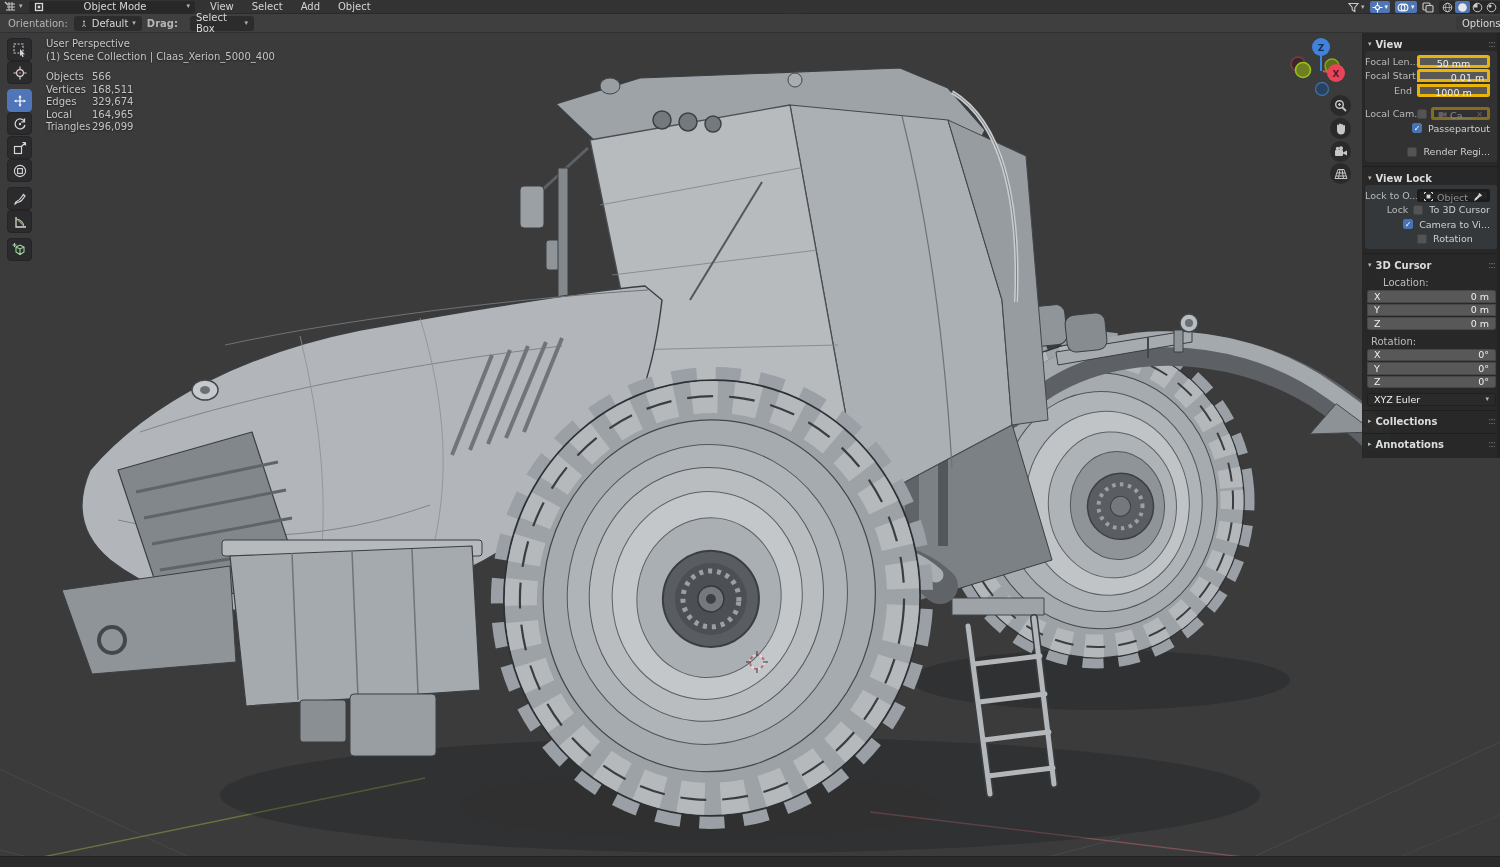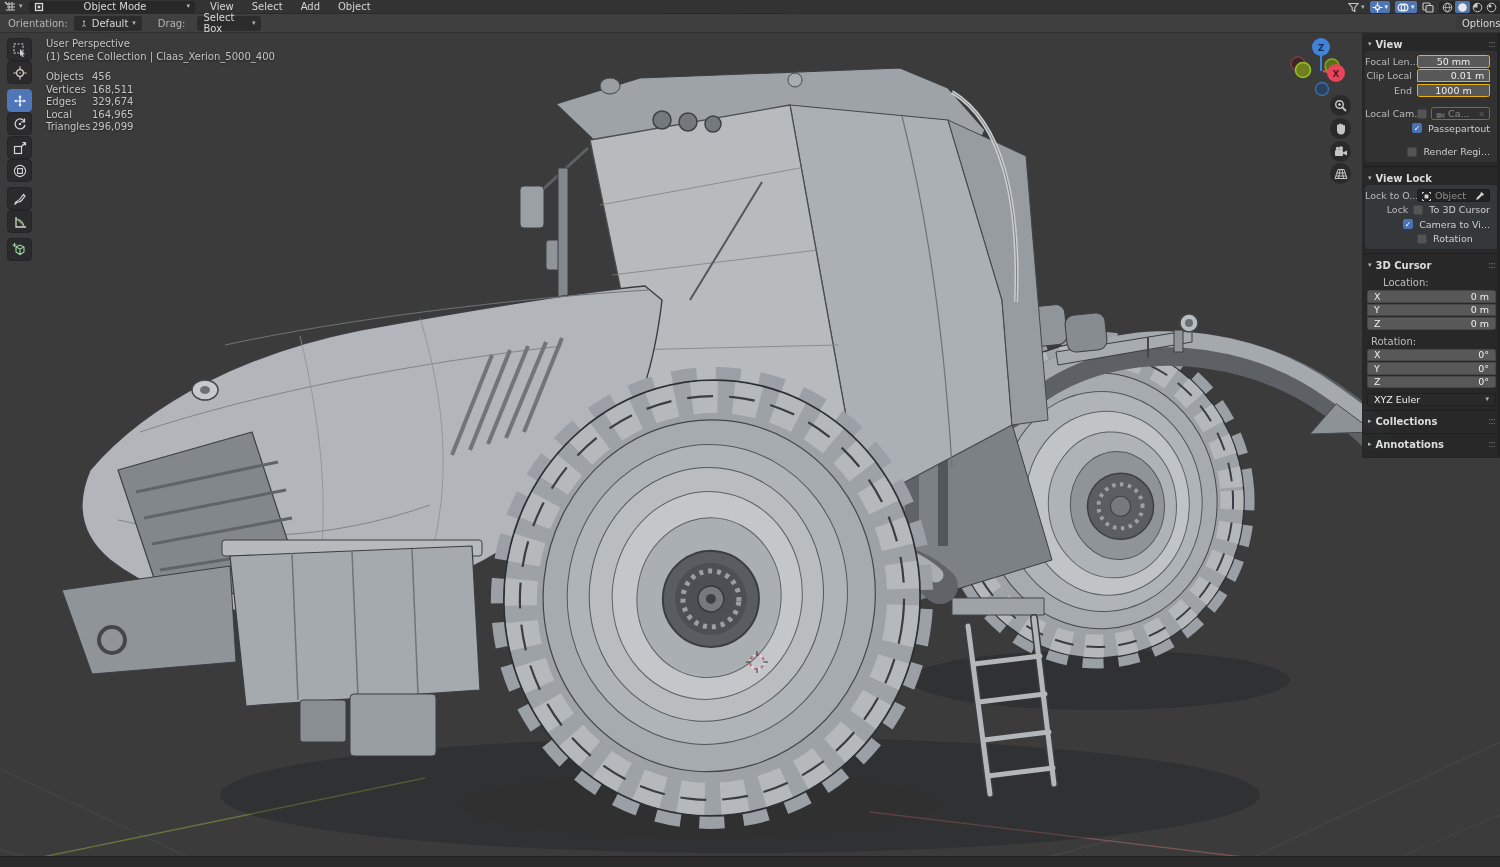--- a/index.html
+++ b/index.html
@@ -27,22 +27,22 @@
   
   .ovtext{color:#c5c5c5;line-height:12.5px;white-space:nowrap;text-shadow:0 1px 2px rgba(0,0,0,.5);}
   .statlbl{display:inline-block;width:46px;}
   
   #sidebar{left:1362px;top:33px;width:138px;height:425px;background:rgba(40,40,40,.96);
            border-left:1px solid #272727;}
   .sec-head{display:flex;align-items:center;gap:4px;color:#dcdcdc;height:14px;padding:0 5px;}
   .gripdots{margin-left:auto;color:#6f6f6f;font-size:8px;letter-spacing:-1px;}
   .prow{display:flex;align-items:center;height:13px;margin:1.5px 0 0 0;padding-right:8px;}
   .plbl{width:52px;text-align:right;color:#b9b9b9;padding-right:5px;white-space:nowrap;overflow:hidden;font-size:9.5px;}
-  .pfield{flex:1;background:#585858;border:1px solid #eab308;border-radius:2.5px;height:13px;
-          display:flex;align-items:flex-end;justify-content:center;color:#eeeeee;font-size:9.5px;}
+  .pfield{flex:1;background:#585858;border:3px solid #eab308;border-radius:2.5px;height:13px;
+          display:flex;align-items:flex-start;justify-content:center;color:#eeeeee;font-size:9.5px;}
   .vfield{display:flex;align-items:center;background:#585858;border:1px solid #474747;border-radius:2.5px;
           height:12.5px;margin:1px 4px 0 4px;padding:0 6px;color:#efefef;font-size:9.5px;}
   .chk{width:10px;height:10px;border-radius:2px;background:#545454;border:1px solid #434343;
        display:flex;align-items:center;justify-content:center;font-size:8px;color:#fff;flex:none;}
   .chk.on{background:#4772b3;border-color:#4772b3;}
   .chklbl{margin-left:6px;color:#cfcfcf;font-size:9.5px;white-space:nowrap;}
   .divline{height:1px;background:#1f1f1f;margin:4px 0;}
   .subbox{background:#323232;border-radius:4px;margin:0 2px;padding:2px 0 4px 0;}
   
   .navbtn{position:absolute;width:21px;height:21px;border-radius:50%;background:rgba(37,37,37,.75);
@@ -360,21 +360,21 @@
   <div id="hdr2" class="abs row">
     <span style="margin-left:8px;color:#b4b4b4;">Orientation:</span>
     <div class="pill2" style="margin-left:6px;width:68px;">
       <svg width="10" height="10" viewBox="0 0 10 10">
         <circle cx="5" cy="3" r="1.2" fill="#c9c9c9"></circle>
         <path d="M5 4.5 V8 M5 8 L2.5 9.5 M5 8 L7.5 9.5" stroke="#c9c9c9" stroke-width="1"></path>
       </svg>
       <span>Default</span>
       <span class="chev" style="margin-left:auto;">▾</span>
     </div>
-    <span style="margin-left:16px;color:#b4b4b4;">Drag:</span>
+    <span style="margin-left:5px;color:#b4b4b4;font-weight:bold;">Drag:</span>
     <div class="pill2" style="margin-left:12px;width:64px;">
       <span>Select Box</span>
       <span class="chev" style="margin-left:auto;">▾</span>
     </div>
     <div class="pill2 abs" style="left:1456px;top:2px;height:14px;background:#3a3a3a;">
       <span>Options</span>
     </div>
   </div>
 
   <div>
@@ -432,21 +432,21 @@
         <path d="M4 5 L8 3 L12 5 L12 10 L8 12.5 L4 10 Z M4 5 L8 7 L12 5 M8 7 V12.5" fill="none" stroke="#9fd6a0" stroke-width="1.1"></path>
         <path d="M2.5 1 V5 M0.5 3 H4.5" stroke="#9fd6a0" stroke-width="1.2"></path>
       </svg>
     </div>
   </div>
 
   <div class="abs" style="left:46px;top:38px;">
     <div class="ovtext">User Perspective</div>
     <div class="ovtext">(1) Scene Collection | Claas_Xerion_5000_400</div>
     <div style="height:8px;"></div>
-    <div class="ovtext"><span class="statlbl">Objects</span><span>456</span></div>
+    <div class="ovtext"><span class="statlbl">Objects</span><span>566</span></div>
     <div class="ovtext"><span class="statlbl">Vertices</span><span>168,511</span></div>
     <div class="ovtext"><span class="statlbl">Edges</span><span>329,674</span></div>
     <div class="ovtext"><span class="statlbl">Local</span><span>164,965</span></div>
     <div class="ovtext"><span class="statlbl">Triangles</span><span>296,099</span></div>
   </div>
 
   <div class="abs" style="left:1288px;top:36px;width:70px;height:70px;">
     <svg width="70" height="70" viewBox="0 0 70 70">
       <line x1="33" y1="18" x2="33" y2="35" stroke="#3f83dd" stroke-width="2"></line>
       <line x1="35" y1="35" x2="44" y2="37" stroke="#e8445a" stroke-width="2"></line>
@@ -495,21 +495,21 @@
       <span class="gripdots">::::</span>
     </div>
     <div class="subbox">
       <div class="prow">
         <span class="plbl">Focal Len...</span>
         <div class="pfield">
             <span>50 mm</span>
           </div>
       </div>
       <div class="prow">
-        <span class="plbl">Clip Local</span>
+        <span class="plbl">Focal Start</span>
         <div class="pfield" style="border-radius:2.5px 2.5px 0 0;padding-left:28px;">
             <span>0.01 m</span>
           </div>
       </div>
       <div class="prow">
         <span class="plbl">End</span>
         <div class="pfield" style="border-radius:0 0 2.5px 2.5px;">
             <span>1000 m</span>
           </div>
       </div>

